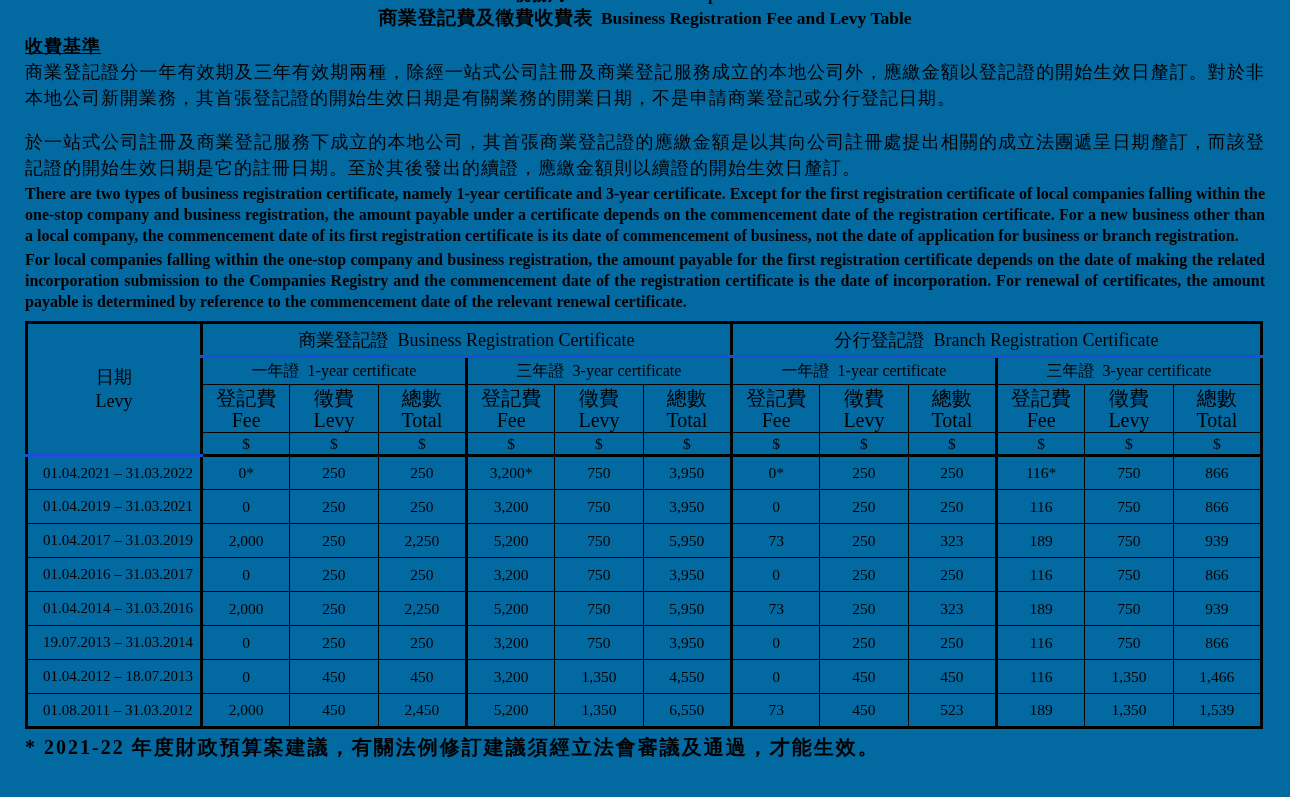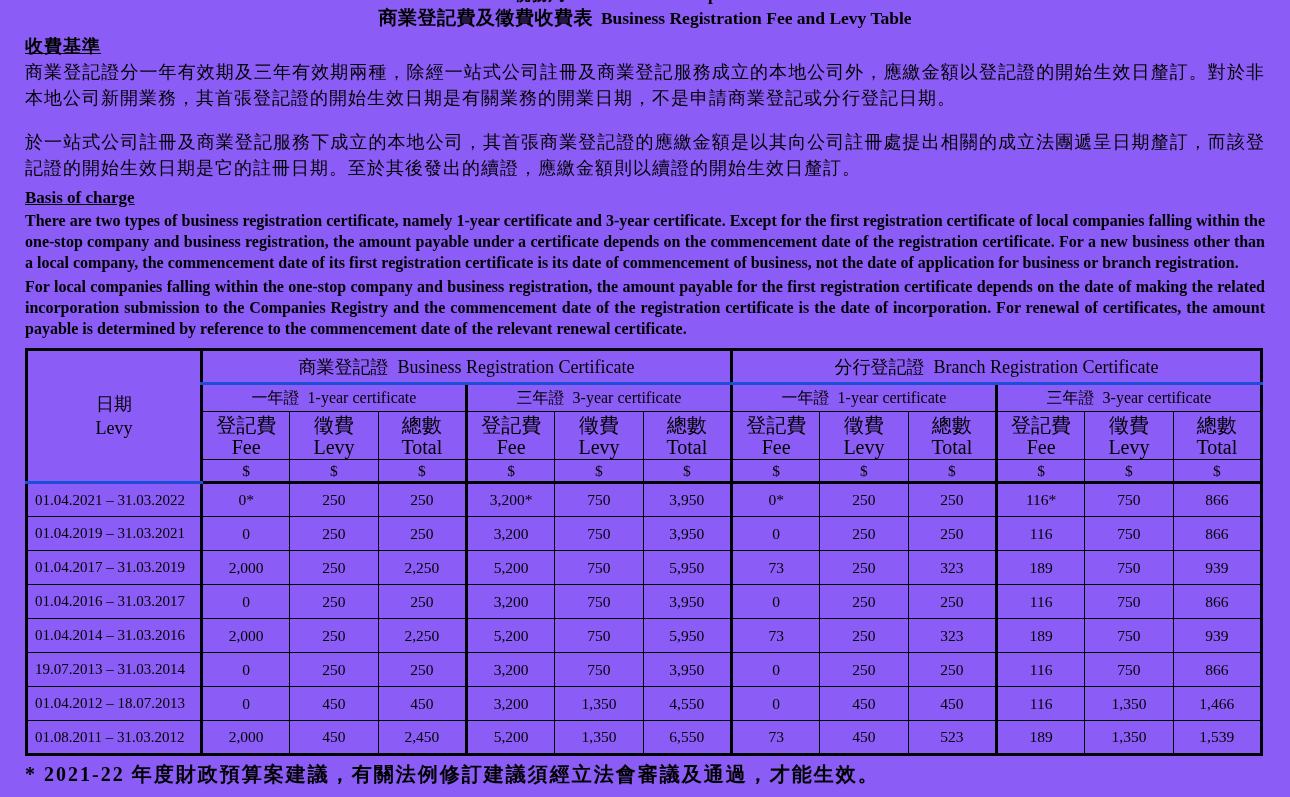--- a/index.html
+++ b/index.html
@@ -5,21 +5,21 @@
   html, body {
     margin: 0;
     padding: 0;
     background: #ffffff;
   }
   .page {
     position: relative;
     width: 1290px;
     height: 797px;
     overflow: hidden;
-    background: #8b5cf6;
+    background: #0369a1;
     color: #000000;
     font-family: "Liberation Serif", serif;
   }
   
   .clipped-top {
     height: 6px;
     overflow: hidden;
     text-align: center;
   }
   .clipped-top span {
@@ -99,21 +99,21 @@
   .fee-table tr.hdr-cur th { height: 21px; font-size: 15.5px; border-bottom: 3px solid #000000; }
   .fee-table th.date-head {
     border-bottom: 3px solid #000000;
     font-size: 16.5px;
     line-height: 24px;
   }
   .fee-table tbody tr { height: 34px; }
   .fee-table tbody td { font-size: 15.5px; }
   .fee-table td.date-cell {
     text-align: left;
-    padding-left: 7px;
+    padding-left: 15px;
     font-size: 15px;
   }
   .footnote {
     margin: 7px 25px 0 25px;
     font-size: 20px;
     font-weight: bold;
     letter-spacing: 2px;
     line-height: 22px;
   }
 </style>
@@ -127,21 +127,20 @@
   </div>
 
   <div class="title">
     <span class="zh">商業登記費及徵費收費表</span><span class="en">Business Registration Fee and Levy Table</span>
   </div>
 
   <div class="heading-zh">收費基準</div>
   <p class="zh-para">商業登記證分一年有效期及三年有效期兩種，除經一站式公司註冊及商業登記服務成立的本地公司外，應繳金額以登記證的開始生效日釐訂。對於非本地公司新開業務，其首張登記證的開始生效日期是有關業務的開業日期，不是申請商業登記或分行登記日期。</p>
   <p class="zh-para second">於一站式公司註冊及商業登記服務下成立的本地公司，其首張商業登記證的應繳金額是以其向公司註冊處提出相關的成立法團遞呈日期釐訂，而該登記證的開始生效日期是它的註冊日期。至於其後發出的續證，應繳金額則以續證的開始生效日釐訂。</p>
 
-  <div class="heading-en">Basis of charge</div>
   <p class="en-para">There are two types of business registration certificate, namely 1-year certificate and 3-year certificate. Except for the first registration certificate of local companies falling within the one-stop company and business registration, the amount payable under a certificate depends on the commencement date of the registration certificate. For a new business other than a local company, the commencement date of its first registration certificate is its date of commencement of business, not the date of application for business or branch registration.</p>
   <p class="en-para second">For local companies falling within the one-stop company and business registration, the amount payable for the first registration certificate depends on the date of making the related incorporation submission to the Companies Registry and the commencement date of the registration certificate is the date of incorporation. For renewal of certificates, the amount payable is determined by reference to the commencement date of the relevant renewal certificate.</p>
 
   <table class="fee-table">
     <colgroup>
       <col class="date-col">
       <col>
         <col>
         <col>
         <col>

